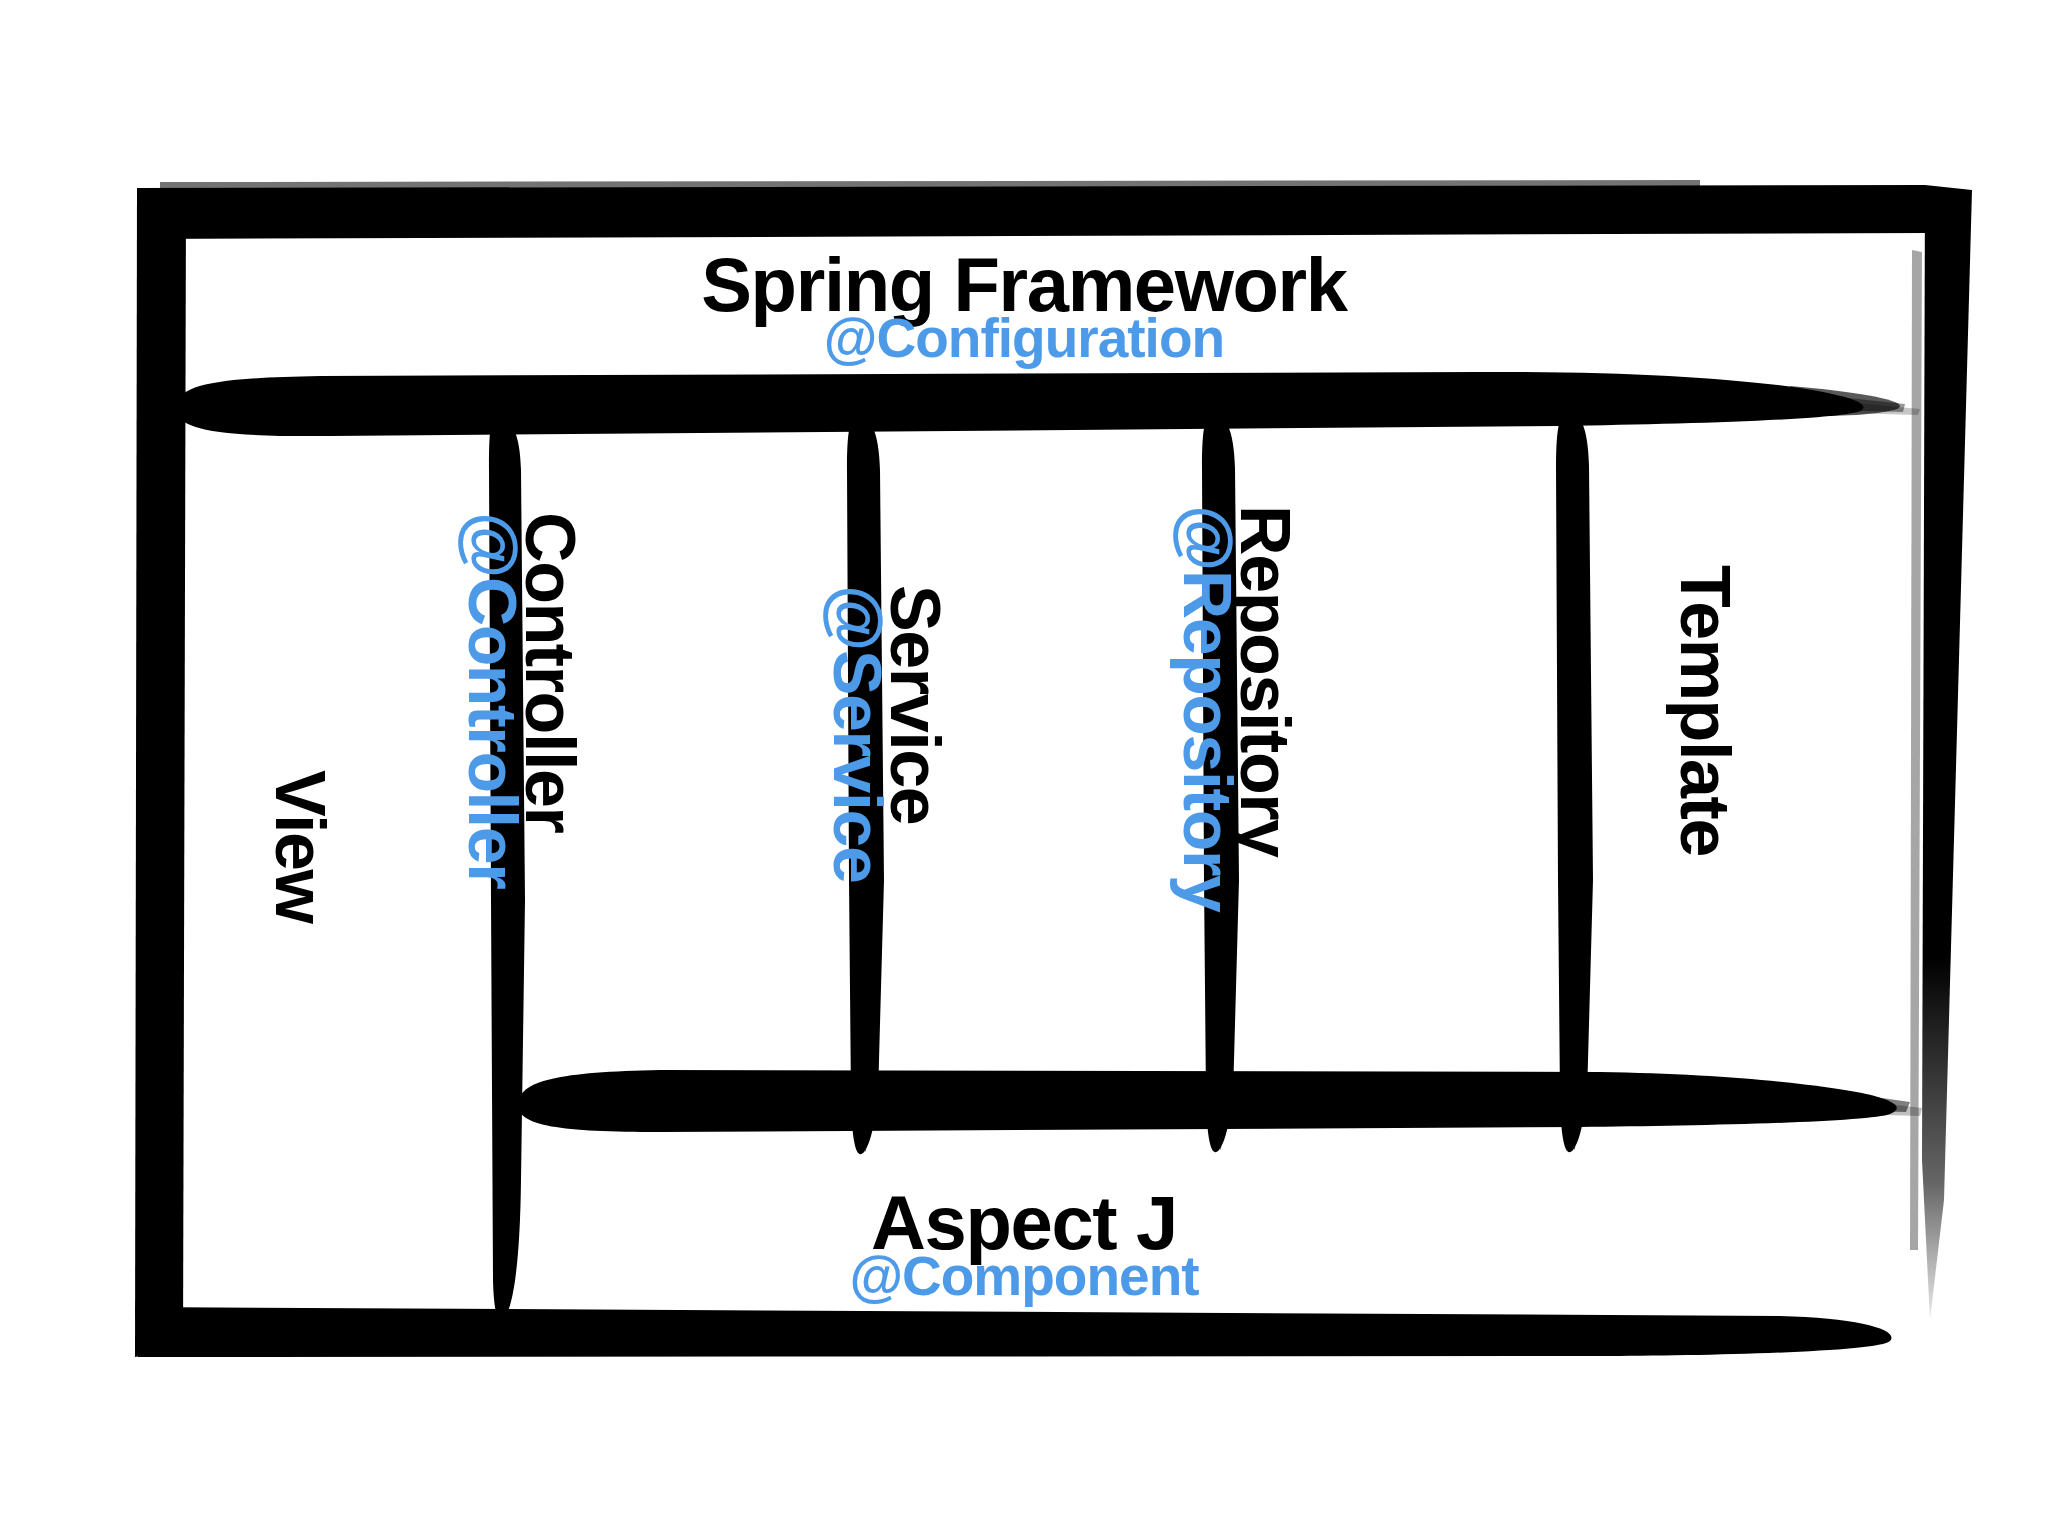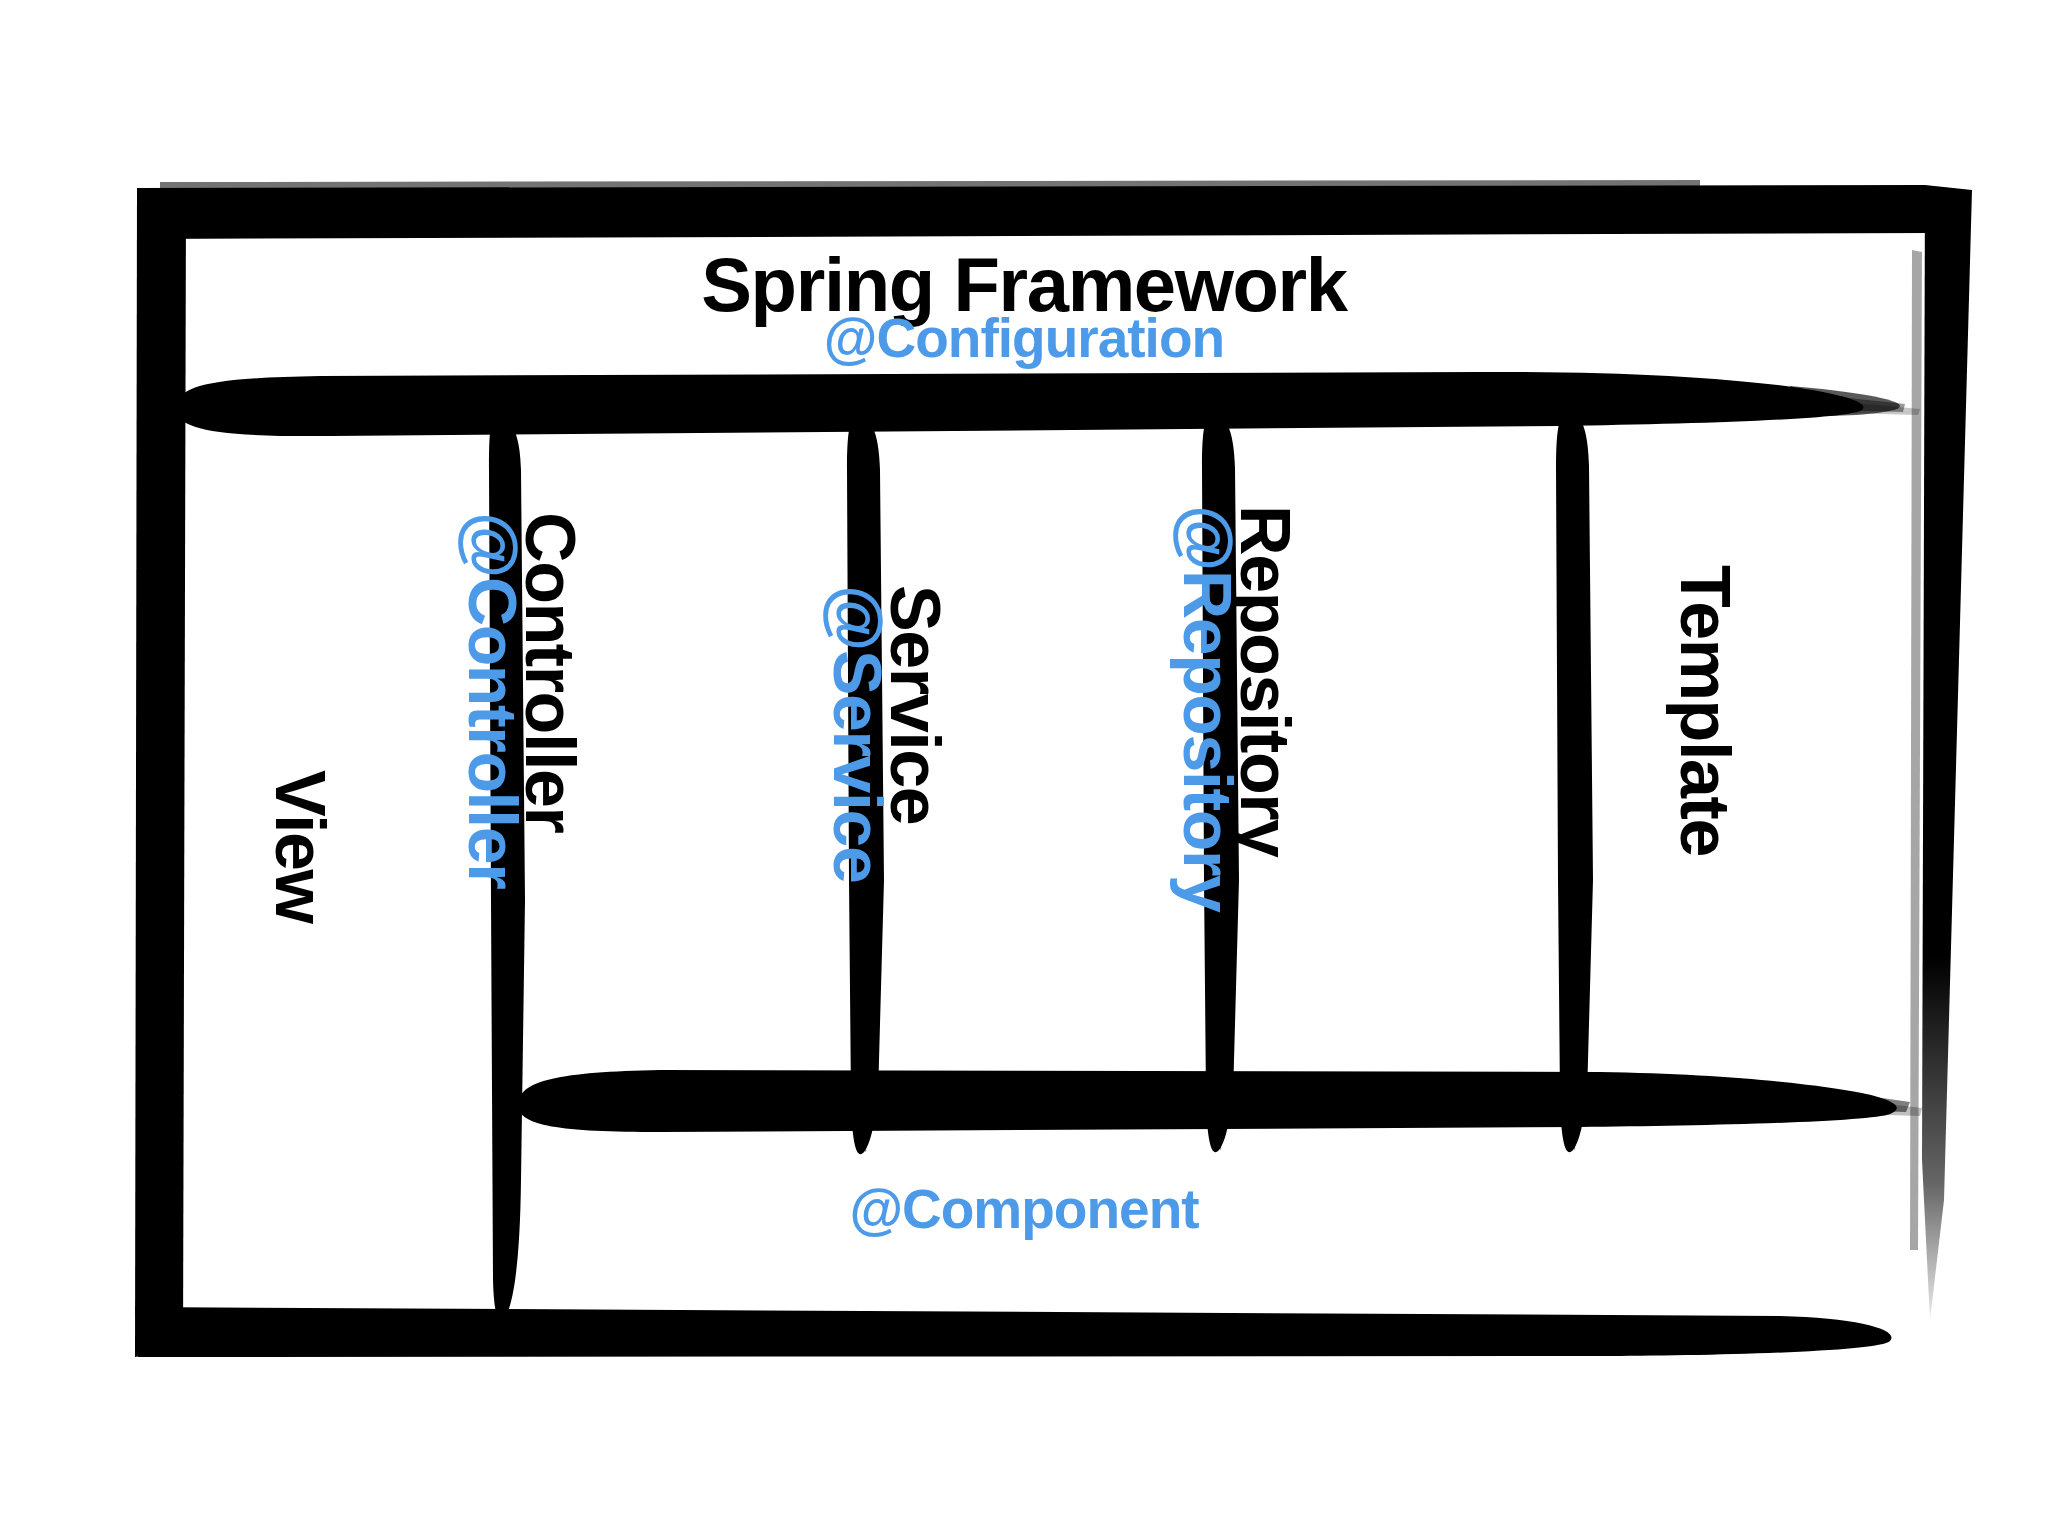--- a/index.html
+++ b/index.html
@@ -154,20 +154,21 @@
       <path d="M 1575,1040 L 1582,1042 L 1575,1150 L 1570,1146 Z" fill="#000000" opacity="0.45"></path>
     </g>
   </svg>
 
   <div class="band-label" style="left: 0; right: 0; top: 252px;">
     <span class="line1">Spring Framework</span>
     <span class="line2">@Configuration</span>
   </div>
 
   <div class="band-label" style="left: 0; right: 0; top: 1190px;">
+    <span class="line1">Aspect J</span>
     <span class="line2">@Component</span>
   </div>
 
   <div class="col-label single" style="left: 330px; top: 770px;">
     <span class="vline1">View</span>
     <span class="vline2"></span>
   </div>
 
   <div class="col-label" style="left: 580px; top: 512px;">
     <span class="vline1">Controller</span>

